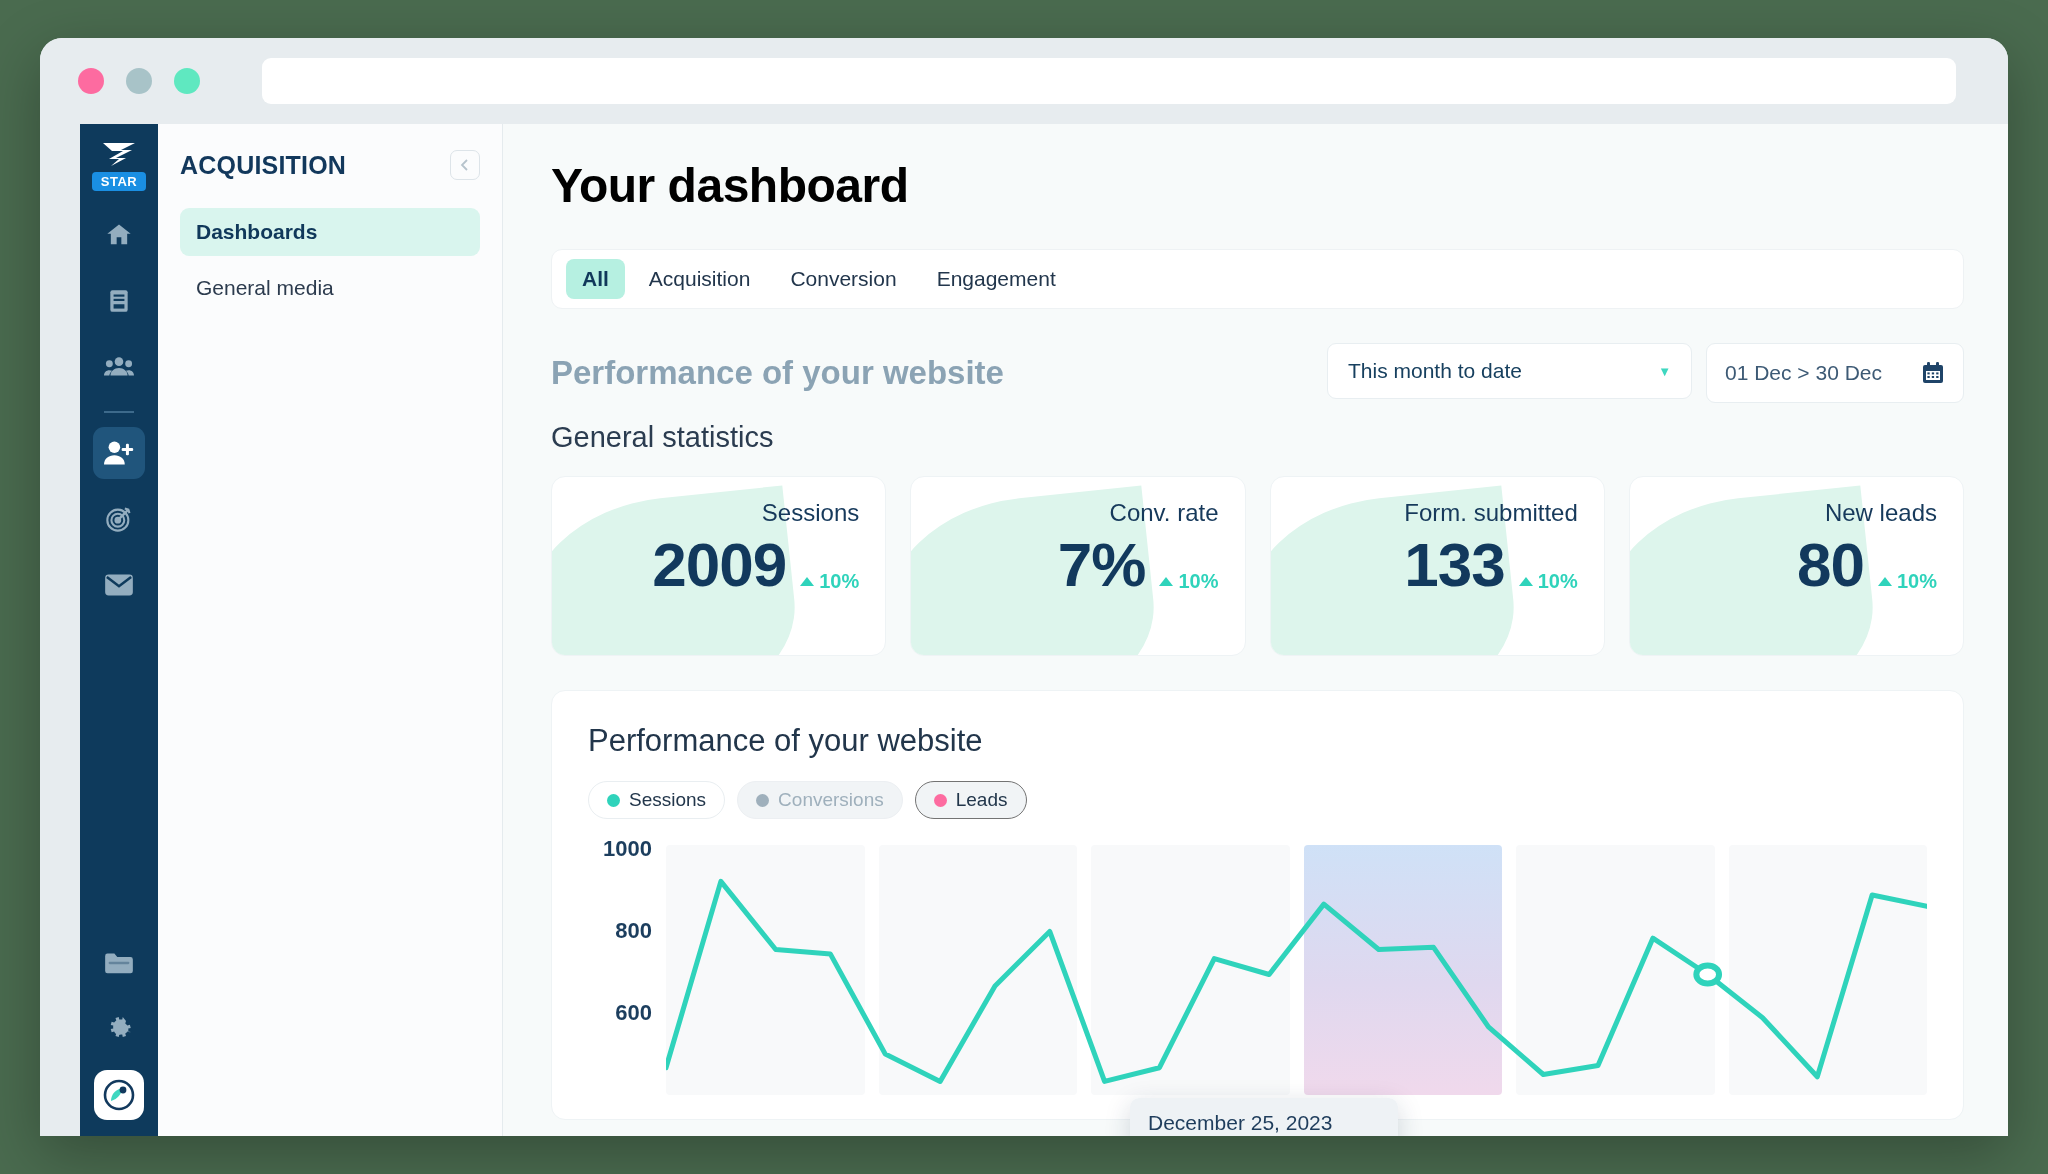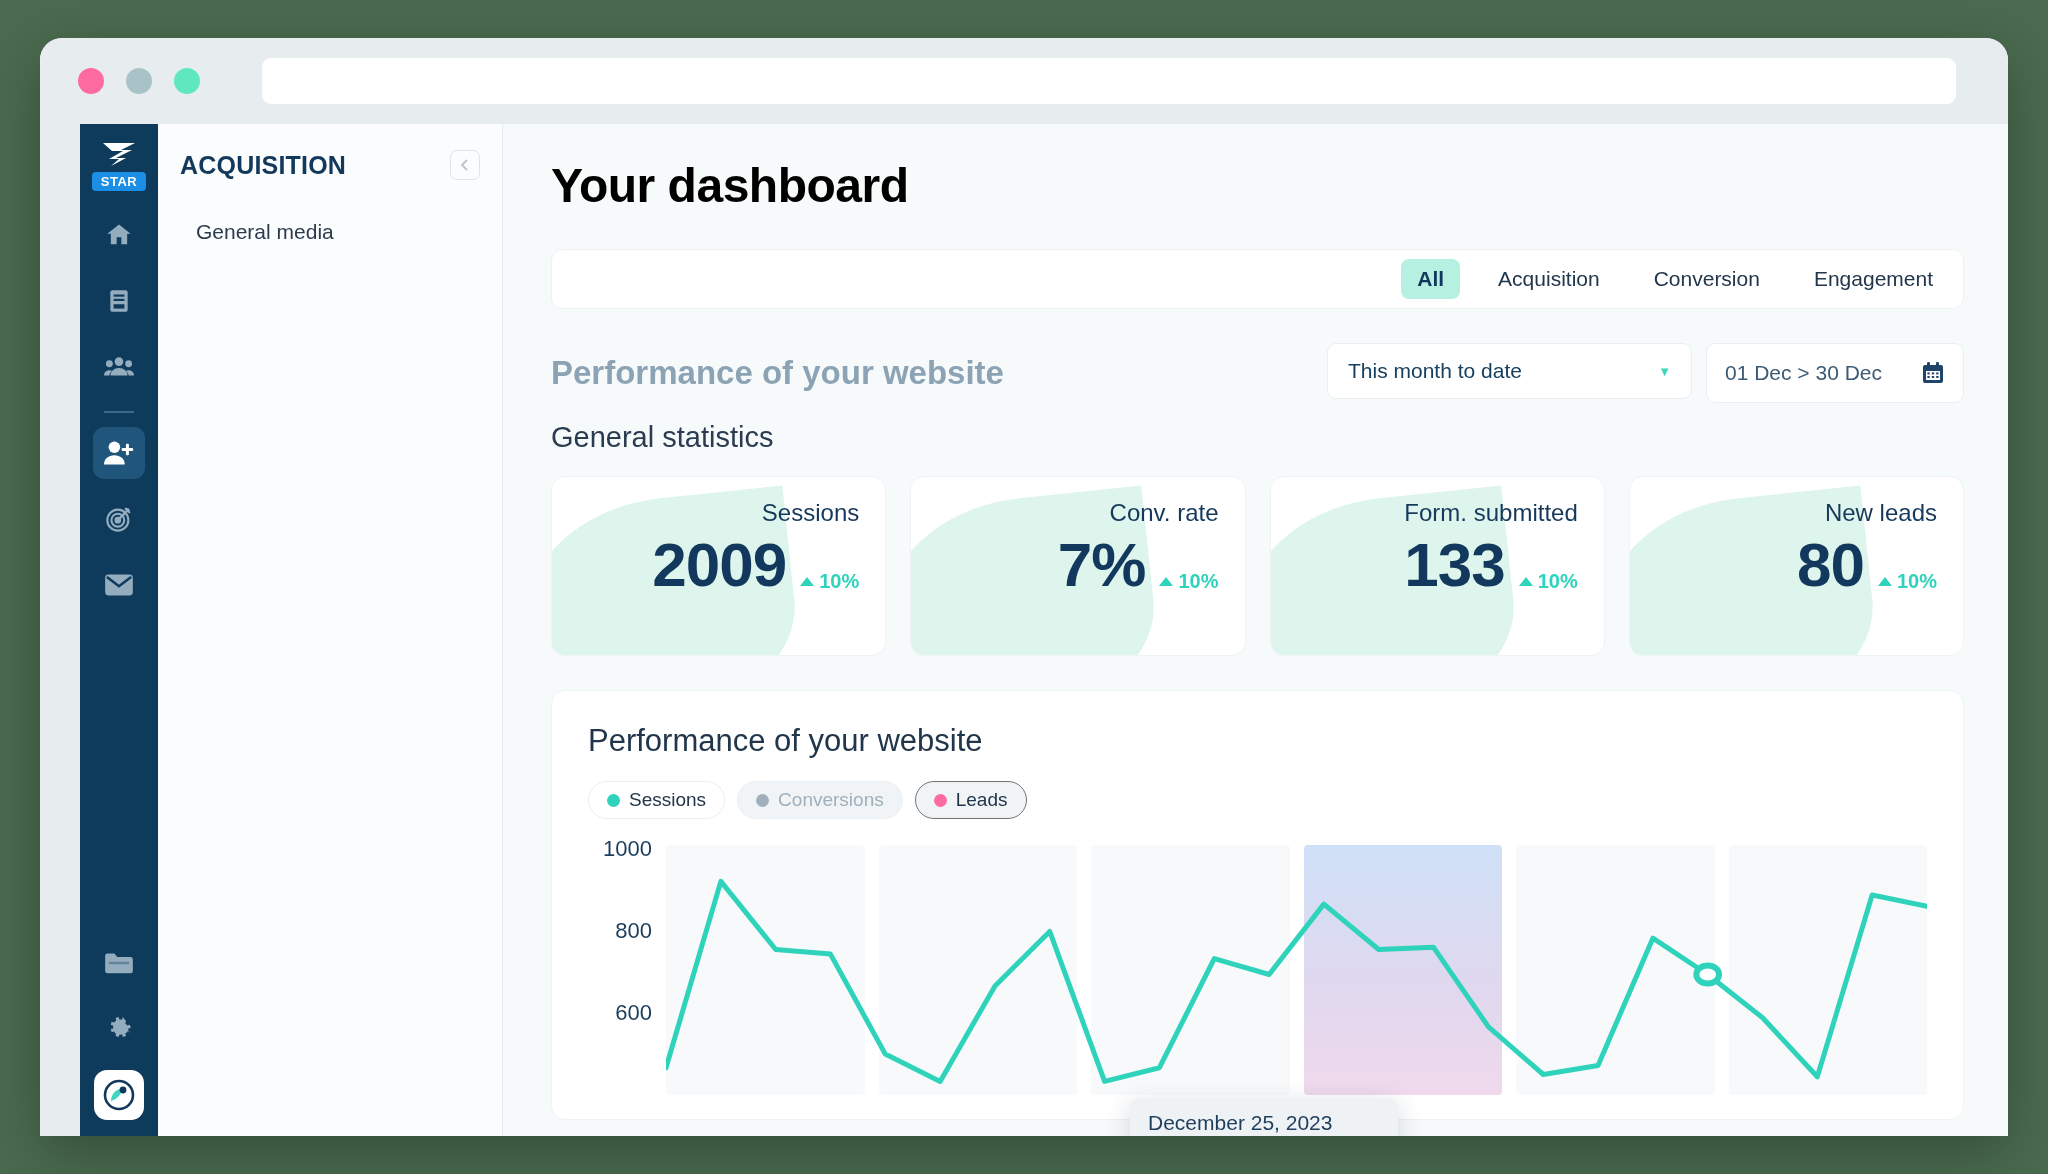--- a/index.html
+++ b/index.html
@@ -153,23 +153,22 @@
     letter-spacing: -0.5px; margin-bottom: 36px;
   }
 
   .tab-bar {
     background: #ffffff;
     border: 1px solid #eef2f4;
     border-radius: 11px;
     height: 60px;
     display: flex; align-items: center;
     padding: 0 14px;
-    gap: 22px;
+    gap: 8px;
     margin-bottom: 34px;
-    justify-content: flex-end;
   }
   .tab {
     font-size: 21px; color: #22364c;
     padding: 8px 16px; border-radius: 8px;
   }
   .tab.active { background: #b6f0e1; font-weight: bold; color: #10385a; }
 
   .section-row {
     display: flex; align-items: center; justify-content: space-between;
     margin-bottom: 18px;
@@ -256,21 +255,21 @@
     border-radius: 20px; padding: 7px 18px;
     font-size: 19px;
   }
   .legend-pill.on { background: #ffffff; border: 1px solid #e9eef1; color: #22364b; }
   .legend-pill.off { background: #f1f4f6; border: 1px solid #eceff2; color: #9fb0bc; }
   .legend-pill.leads { background: #f1f4f6; border: 1px solid #737373; color: #22364b; }
   .lg-dot { width: 13px; height: 13px; border-radius: 50%; }
 
   .chart-area { display: flex; position: relative; height: 250px; }
   .y-axis {
-    width: 78px; position: relative; flex-shrink: 0;
+    width: 78px; position: relative; flex-shrink: 0; font-weight: bold;
   }
   .y-tick {
     position: absolute; right: 14px;
     font-size: 22px; color: #1c3e5e; transform: translateY(-50%);
   }
   .plot {
     flex: 1; position: relative;
   }
   .bands { position: absolute; inset: 0; display: flex; gap: 14px; }
   .band { flex: 1; background: #f8f9fa; border-radius: 4px; }
@@ -391,20 +390,23 @@
     </div>
 
     <div class="nav-panel">
       <div class="nav-header">
         <div class="nav-title">ACQUISITION</div>
         <div class="collapse-btn">
           <svg width="14" height="14" viewBox="0 0 14 14" fill="none" stroke="currentColor" stroke-width="1.8">
             <path d="M9 2 L4 7 L9 12"></path>
           </svg>
         </div>
+      </div>
+      <div class="nav-item active">
+        <span>Dashboards</span>
       </div>
       <div class="nav-item">
         <span>General media</span>
       </div>
     </div>
 
     <div class="main">
 
       <div class="page-title">Your dashboard</div>
 

